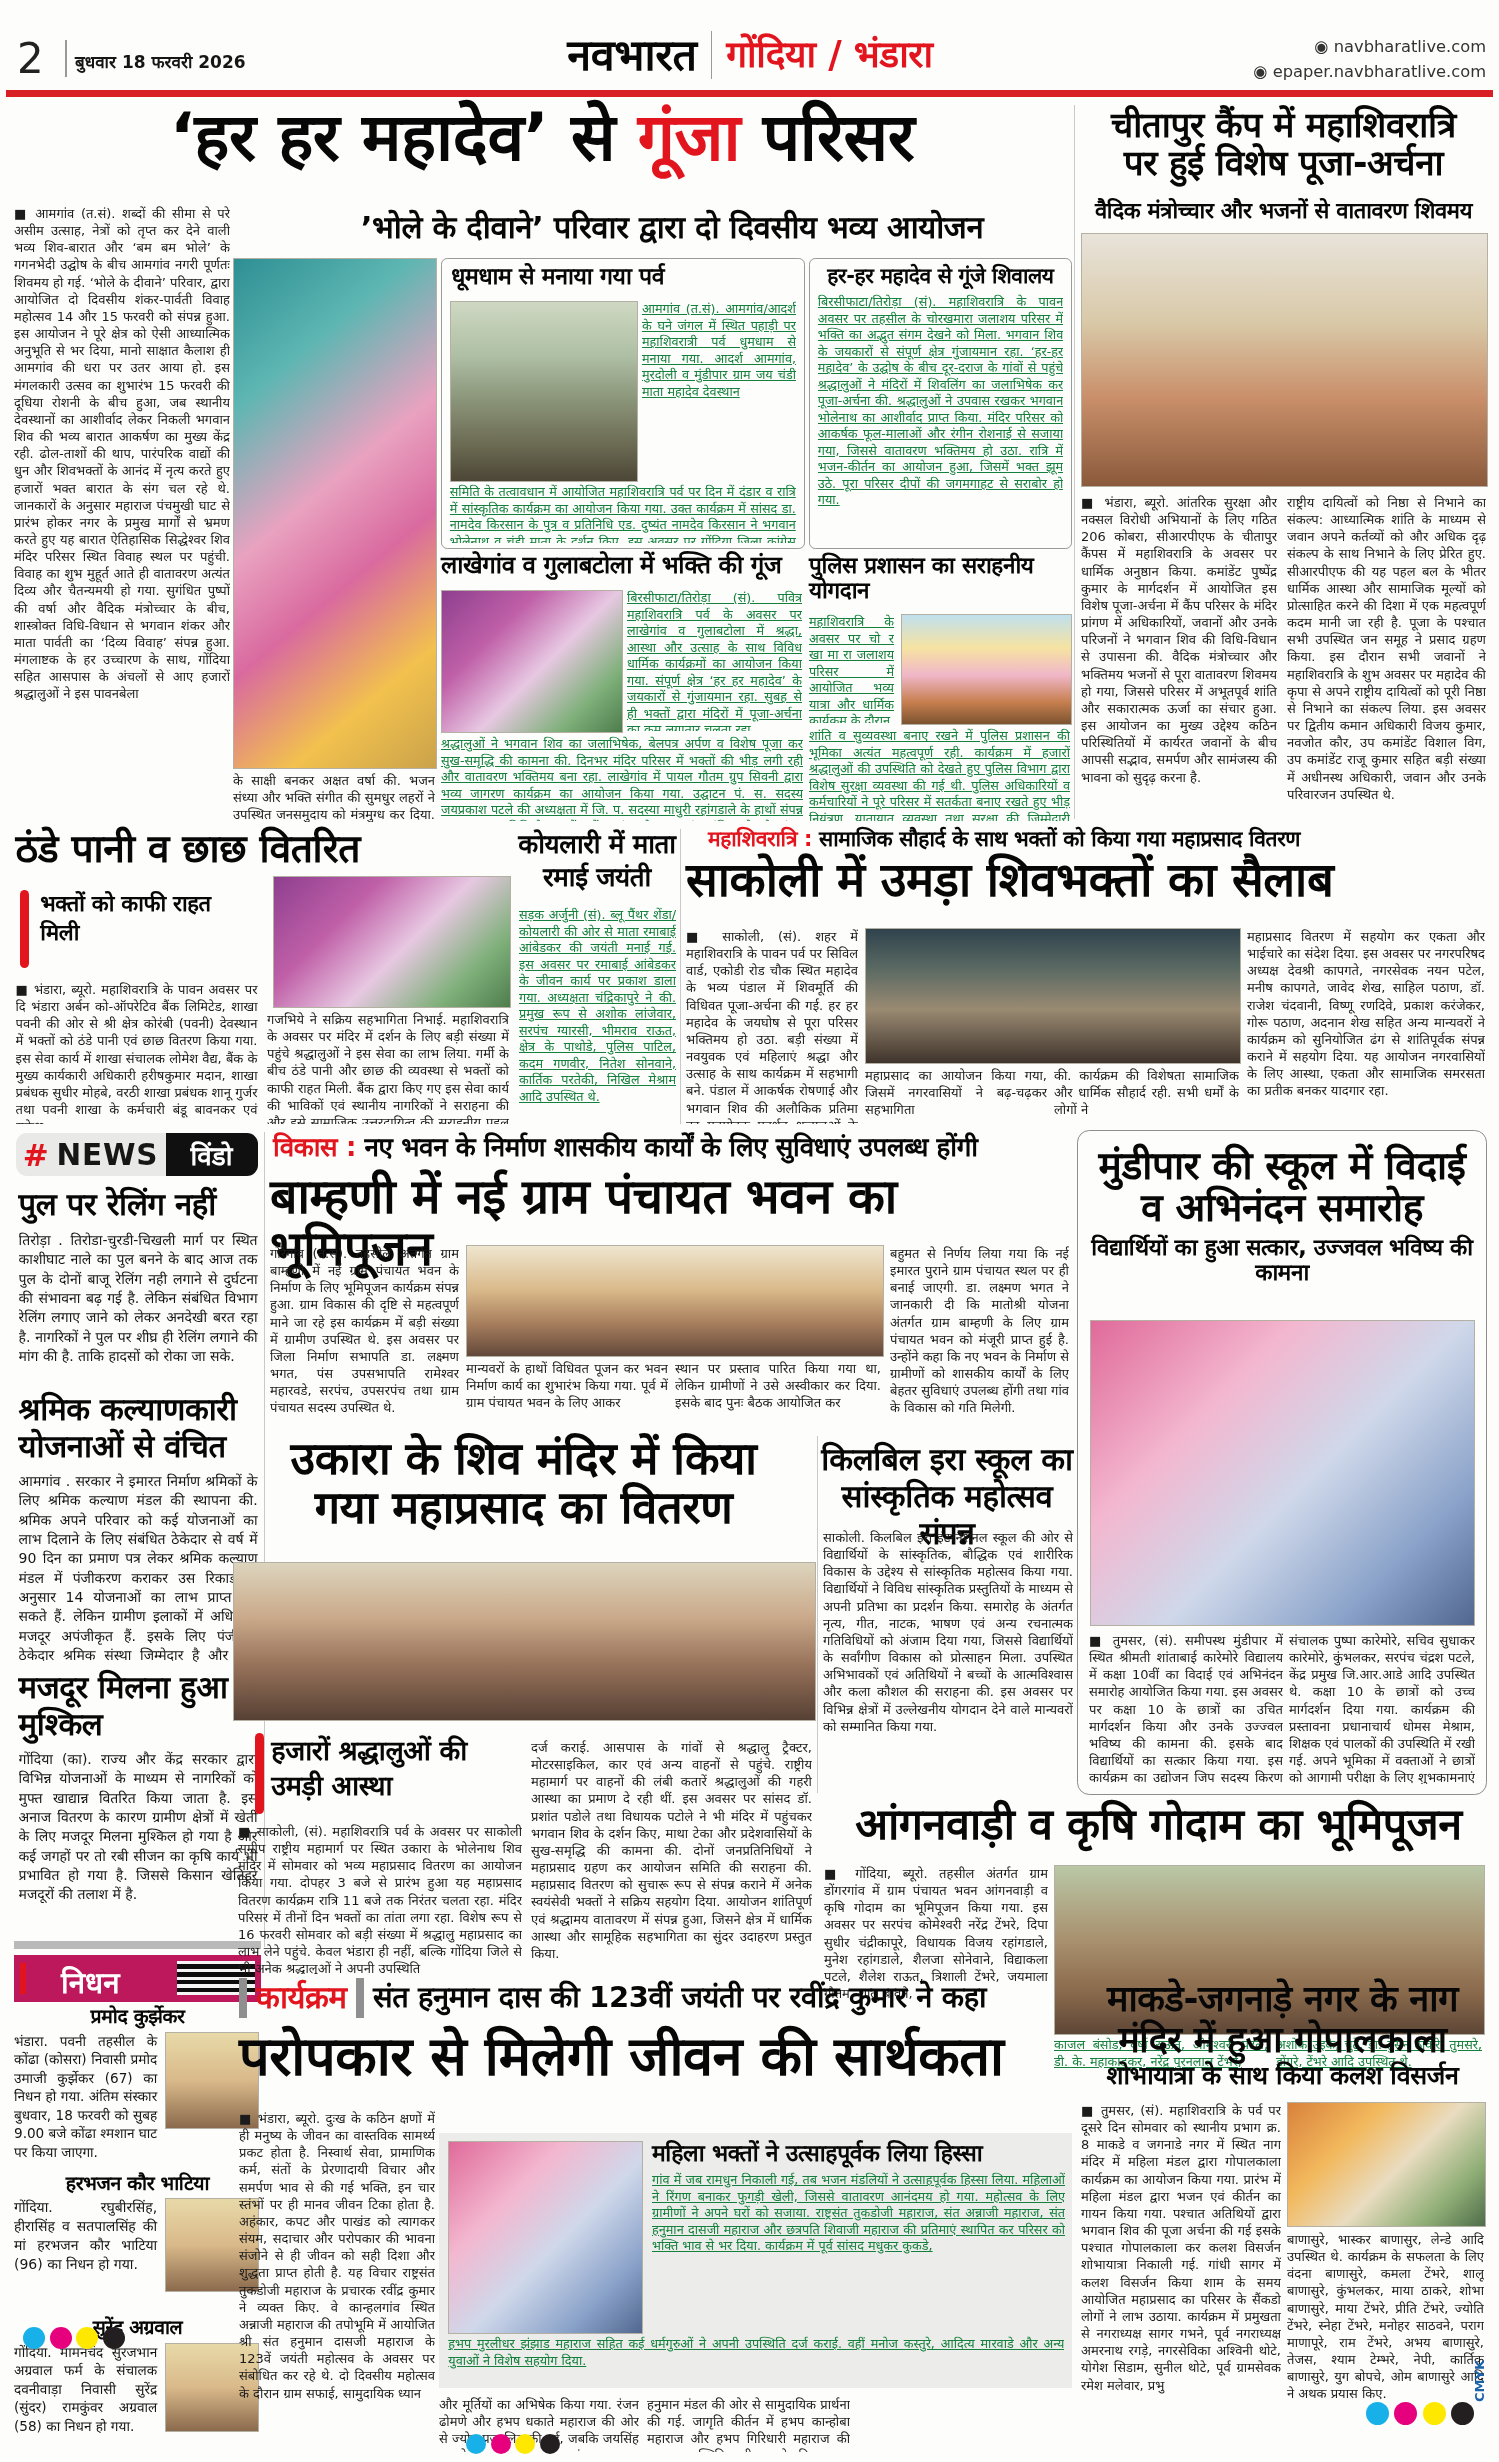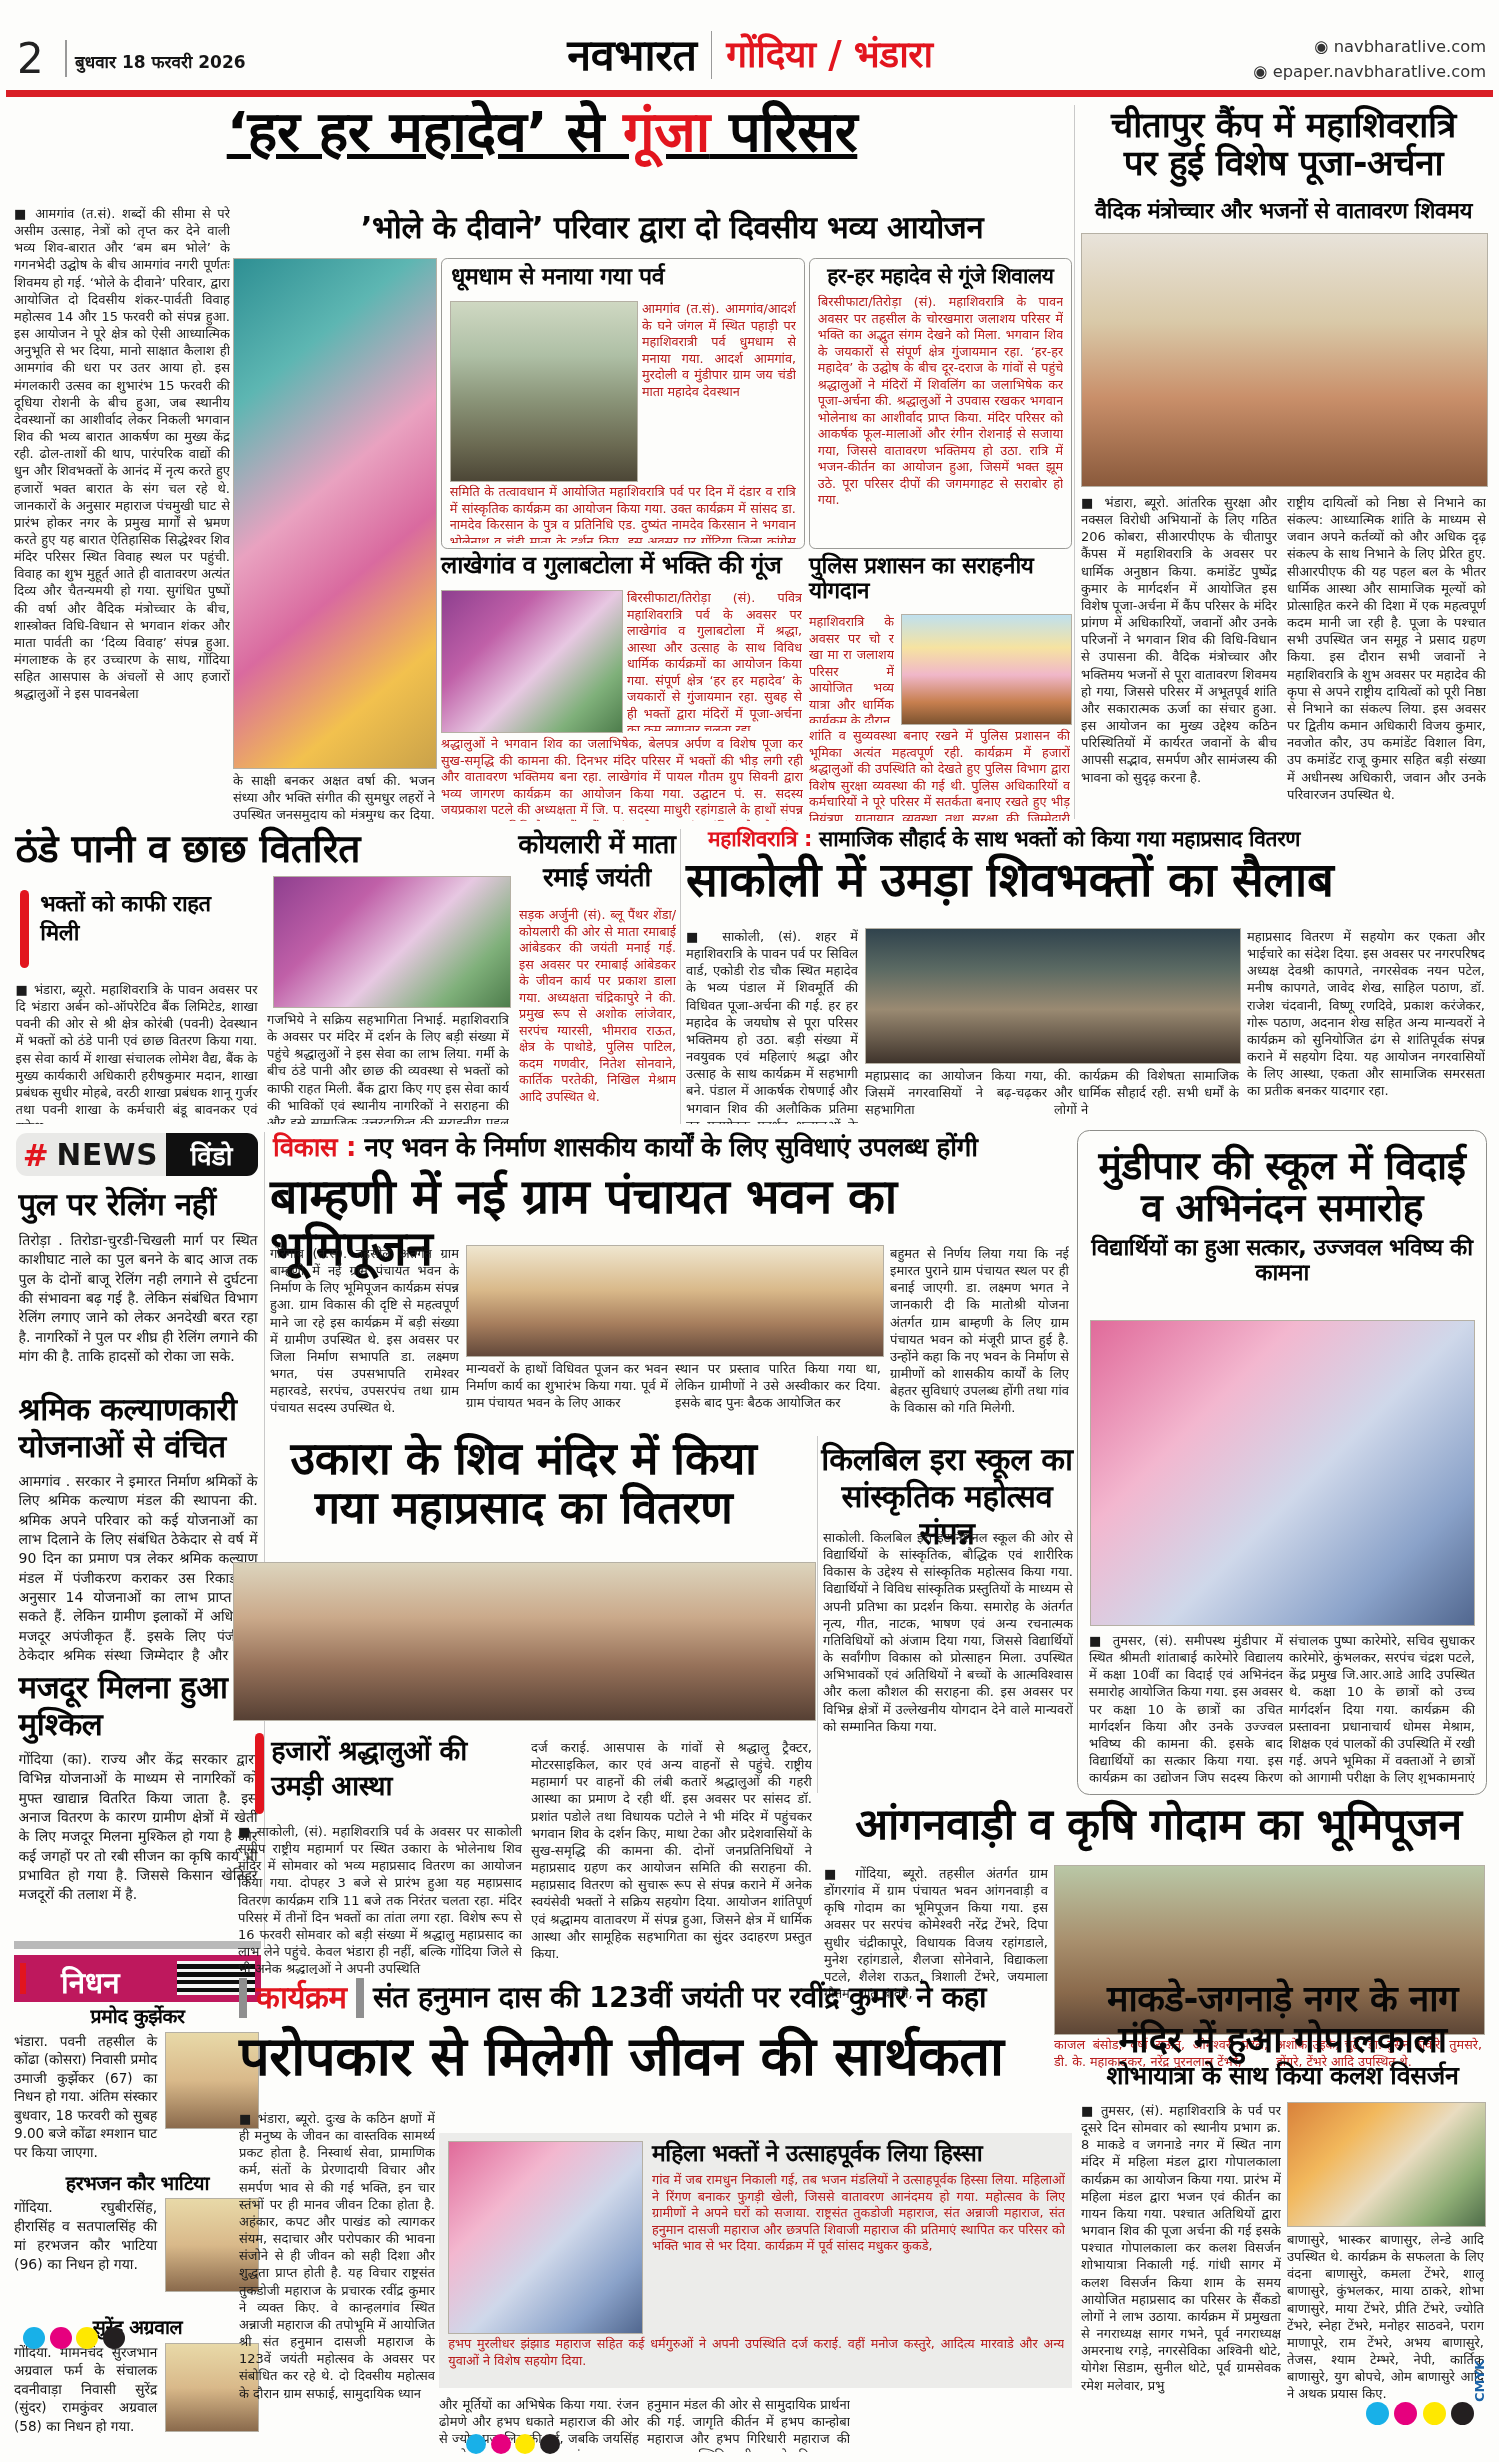--- a/index.html
+++ b/index.html
@@ -2,21 +2,21 @@
 <html style="font-size:12.4px"><head>
 <meta charset="utf-8">
 <style>
   html,body{margin:0;padding:0;background:#888;}
   .page{position:relative;width:1500px;height:2462px;background:#fdfdfb;font-family:"DejaVu Sans",sans-serif;color:#161616;overflow:hidden;margin:0 auto;}
   .abs{position:absolute;}
   .clip{overflow:hidden;}
   .ctr{text-align:center;}
   .bold{font-weight:700;}
   .body-txt{font-size:13px;line-height:1.32;text-align:justify;color:#1c1c1c;}
-  .body-sm{font-size:12.7px;line-height:1.3;text-align:justify;color:#b91c1c;}
+  .body-sm{font-size:12.7px;line-height:1.3;text-align:justify;color:#15803d;text-decoration:underline;}
   .headline{font-weight:700;color:#070707;line-height:1.08;letter-spacing:-0.4px;}
   .red{color:#e2151e;}
   .photo{background:#c9c2b4;border:0.8px solid #b5b0a4;}
   .ph-shiv{background:linear-gradient(140deg,#2e8f93 0%,#5db6b2 22%,#e9a2c0 45%,#d96a9f 62%,#f2c14e 82%,#caa24a 100%);}
   .ph-group{background:linear-gradient(to bottom,#cfd8c2 0%,#aebfa5 30%,#8a9478 55%,#6b6a52 80%,#4c4636 100%);}
   .ph-temple{background:linear-gradient(to bottom,#bfe0ee 0%,#f6e3a1 30%,#f0b7c9 55%,#c77f4f 80%,#7c5330 100%);}
   .ph-crowd{background:linear-gradient(to bottom,#dcd4bd 0%,#caa98a 35%,#97725a 65%,#564034 100%);}
   .ph-night{background:linear-gradient(to bottom,#30434d 0%,#5b6a63 30%,#9a8a72 60%,#3f342c 100%);}
   .ph-stage{background:linear-gradient(135deg,#8e3f8f 0%,#c060a8 30%,#e7c8e2 55%,#7fb07a 80%,#4e7d4c 100%);}
   .ph-event{background:linear-gradient(to bottom,#efe6cf 0%,#d9b98a 40%,#a87f5e 70%,#62483a 100%);}
@@ -52,21 +52,21 @@
     <span style="width:1.6px;height:48px;background:#9a9a9a;display:inline-block;"></span>
     <span class="headline red" style="font-size:37px;">गोंदिया / भंडारा</span>
   </div>
 
   <div class="abs" style="left:1188px;top:37px;width:298px;text-align:right;font-size:16.3px;color:#333;">
     <div><span>◉</span> <span>navbharatlive.com</span></div>
     <div style="margin-top:6.2px;"><span>◉</span> <span>epaper.navbharatlive.com</span></div>
   </div>
   <div class="abs rule-red" style="left:6.2px;top:90px;width:1487px;height:7px;"></div>
 
-  <div class="abs headline ctr" style="left:15.5px;top:102px;width:1053px;font-size:56px;text-decoration:underline;"><span>‘हर हर महादेव’ से </span><span class="red">गूंजा</span><span> परिसर</span></div>
+  <div class="abs headline ctr" style="left:15.5px;top:102px;width:1053px;font-size:66px;"><span>‘हर हर महादेव’ से </span><span class="red">गूंजा</span><span> परिसर</span></div>
   <div class="abs headline ctr" style="left:272px;top:211px;width:800px;font-size:31px;">’भोले के दीवाने’ परिवार द्वारा दो दिवसीय भव्य आयोजन</div>
 
   <div class="abs body-txt clip" style="left:14px;top:205px;width:216px;height:562px;">■ आमगांव (त.सं). शब्दों की सीमा से परे असीम उत्साह, नेत्रों को तृप्त कर देने वाली भव्य शिव-बारात और ‘बम बम भोले’ के गगनभेदी उद्घोष के बीच आमगांव नगरी पूर्णतः शिवमय हो गई. ‘भोले के दीवाने’ परिवार, द्वारा आयोजित दो दिवसीय शंकर-पार्वती विवाह महोत्सव 14 और 15 फरवरी को संपन्न हुआ. इस आयोजन ने पूरे क्षेत्र को ऐसी आध्यात्मिक अनुभूति से भर दिया, मानो साक्षात कैलाश ही आमगांव की धरा पर उतर आया हो. इस मंगलकारी उत्सव का शुभारंभ 15 फरवरी की दूधिया रोशनी के बीच हुआ, जब स्थानीय देवस्थानों का आशीर्वाद लेकर निकली भगवान शिव की भव्य बारात आकर्षण का मुख्य केंद्र रही. ढोल-ताशों की थाप, पारंपरिक वाद्यों की धुन और शिवभक्तों के आनंद में नृत्य करते हुए हजारों भक्त बारात के संग चल रहे थे. जानकारों के अनुसार महाराज पंचमुखी घाट से प्रारंभ होकर नगर के प्रमुख मार्गों से भ्रमण करते हुए यह बारात ऐतिहासिक सिद्धेश्वर शिव मंदिर परिसर स्थित विवाह स्थल पर पहुंची. विवाह का शुभ मुहूर्त आते ही वातावरण अत्यंत दिव्य और चैतन्यमयी हो गया. सुगंधित पुष्पों की वर्षा और वैदिक मंत्रोच्चार के बीच, शास्त्रोक्त विधि-विधान से भगवान शंकर और माता पार्वती का ‘दिव्य विवाह’ संपन्न हुआ. मंगलाष्टक के हर उच्चारण के साथ, गोंदिया सहित आसपास के अंचलों से आए हजारों श्रद्धालुओं ने इस पावनबेला</div>
   <div class="abs photo ph-shiv" style="left:233px;top:258px;width:202px;height:509px;"></div>
   <div class="abs body-txt clip" style="left:233px;top:772px;width:202px;height:50px;">के साक्षी बनकर अक्षत वर्षा की. भजन संध्या और भक्ति संगीत की सुमधुर लहरों ने उपस्थित जनसमुदाय को मंत्रमुग्ध कर दिया. इस वृहद आयोजन की सफलता के लिए ‘भोले के दीवाने’ परिवार के सदस्यों ने अथक परिश्रम किया. इस महोत्सव ने न केवल धार्मिक रीति-रिवाजों का निर्वहन किया, बल्कि समाज में भक्ति, शक्ति और सामूहिक सेवा की एक नवीन प्रेरणा का संचार भी किया.</div>
   <div class="abs body-txt clip" style="left:14px;top:772px;width:216px;height:50px;"></div>
 
   <div class="abs boxed" style="left:441px;top:258px;width:362px;height:289px;border-radius:6.2px;">
     <div class="headline" style="margin:4.7px 9.3px 0 9.3px;font-size:23px;">धूमधाम से मनाया गया पर्व</div>
     <div class="abs photo ph-group" style="left:7.8px;top:42px;width:186px;height:179px;"></div>

